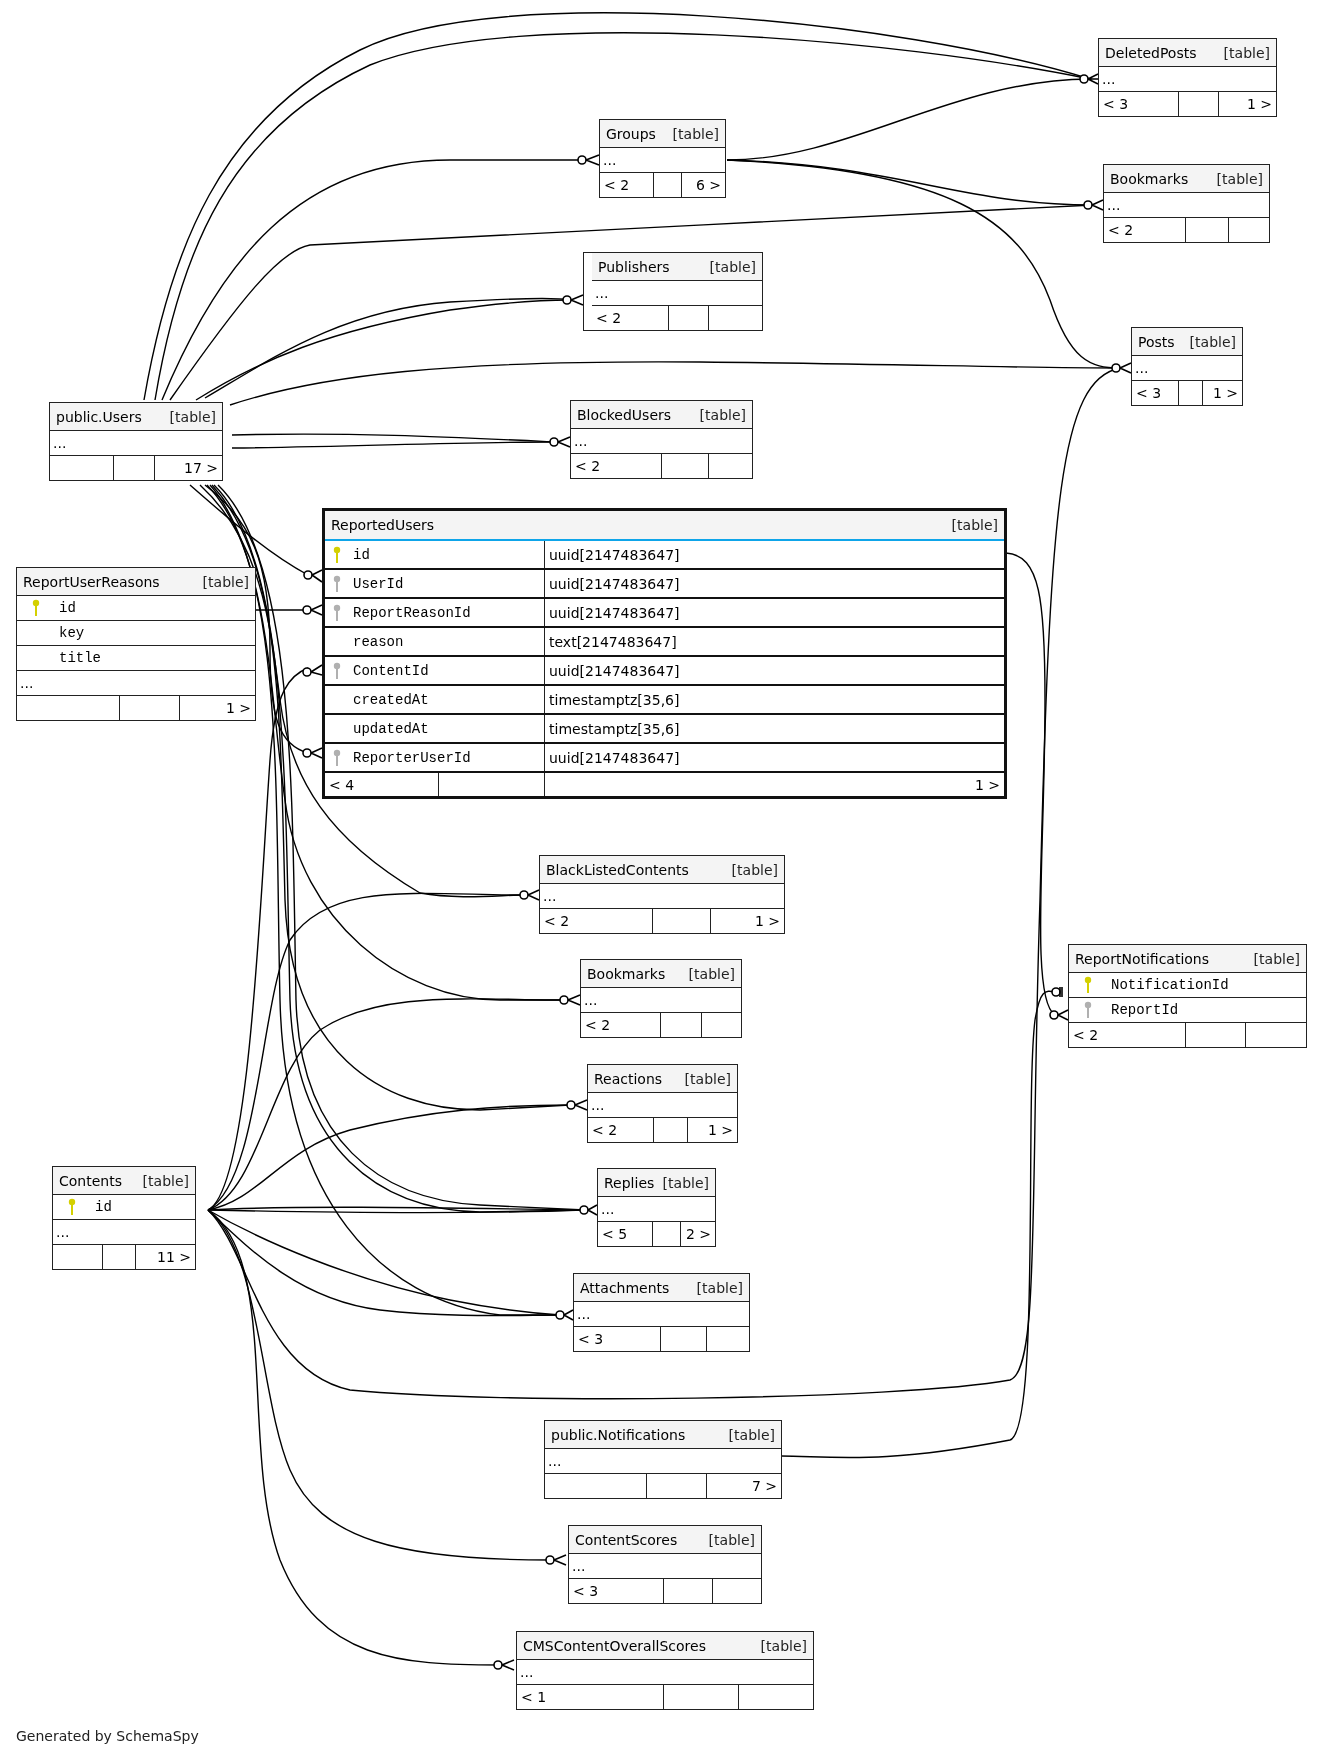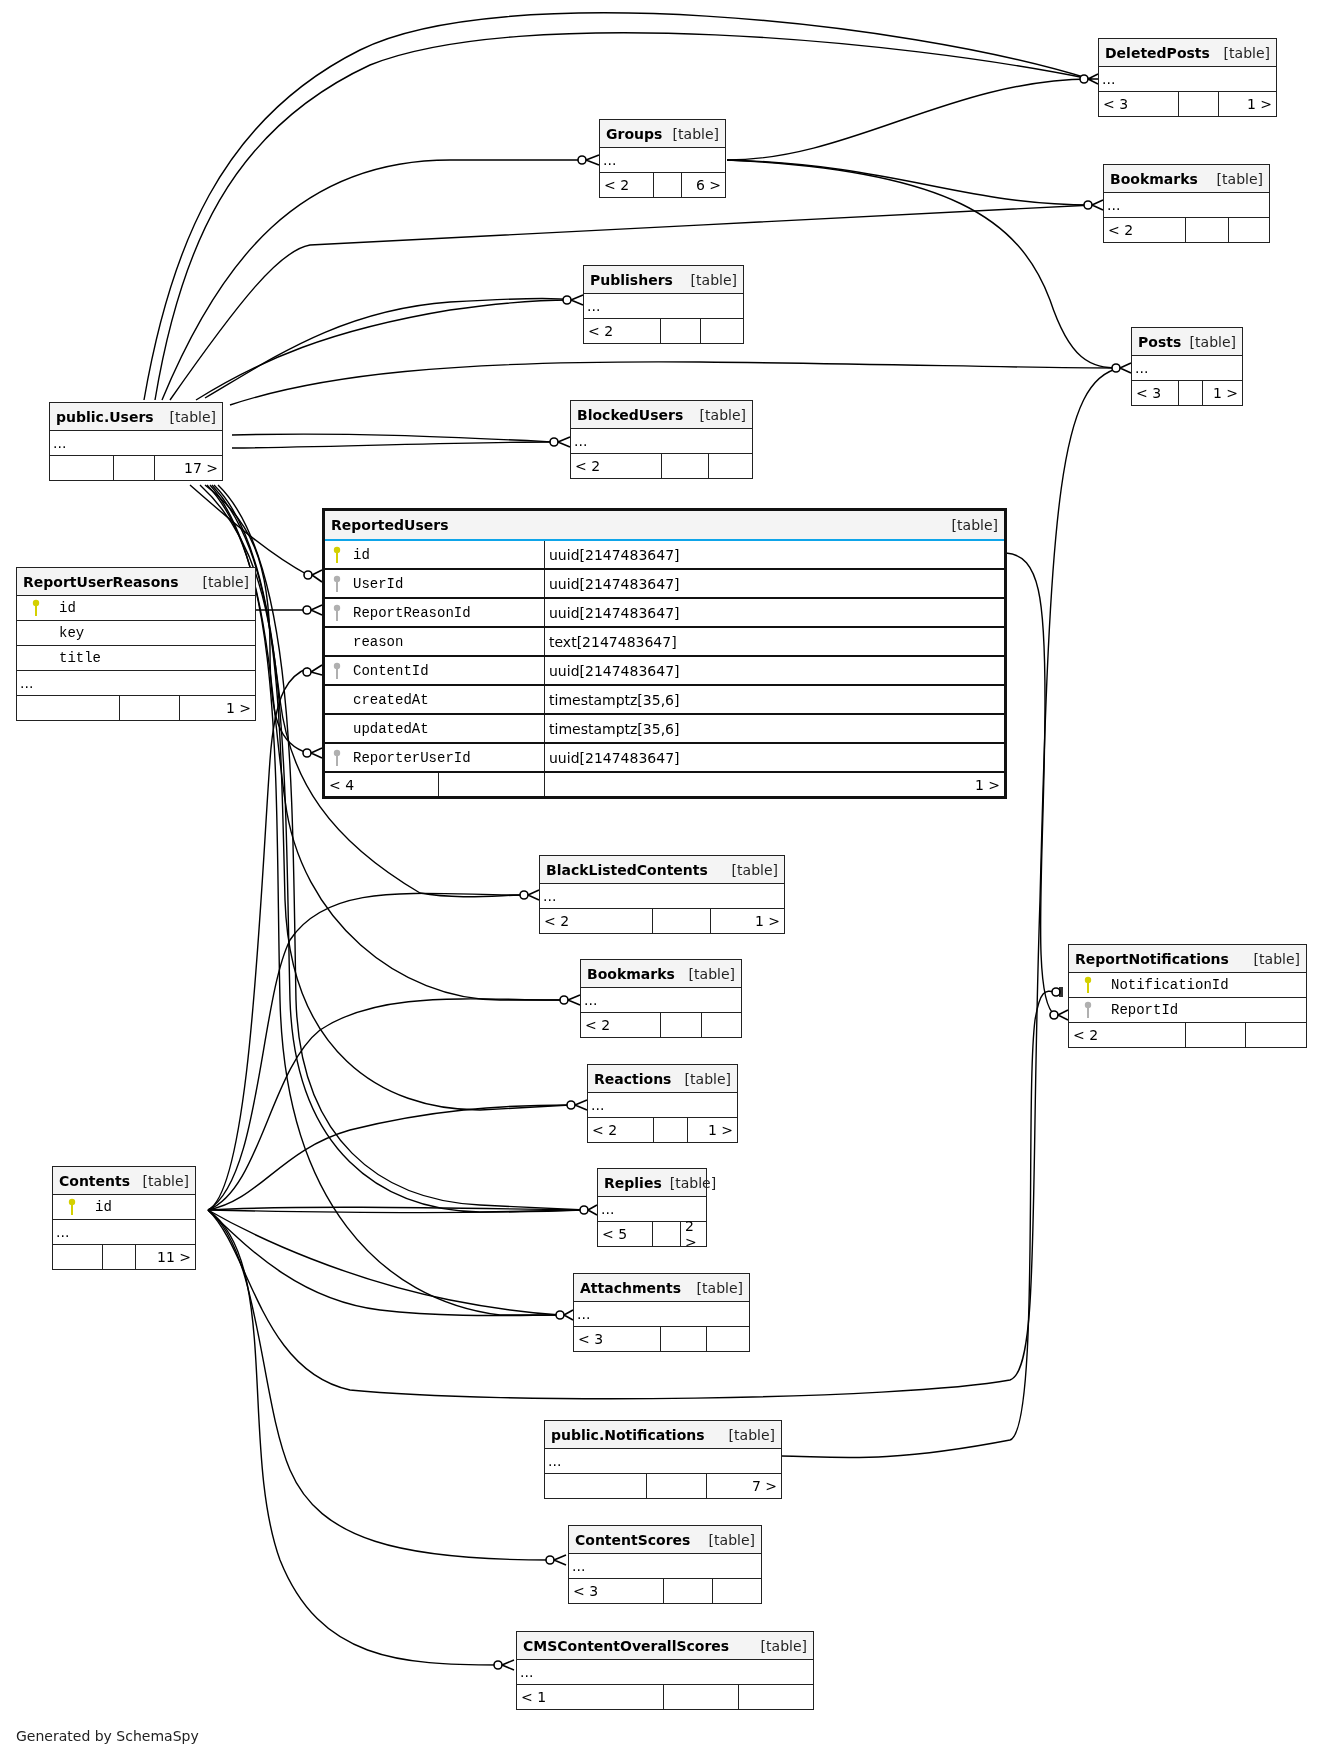--- a/index.html
+++ b/index.html
@@ -2,21 +2,21 @@
 <html><head>
 <meta charset="utf-8">
 <style>
   html, body { margin:0; padding:0; background:#ffffff; }
   body { width:1328px; height:1764px; position:relative; overflow:hidden;
          font-family:"DejaVu Sans", sans-serif; color:#000; }
   svg.edges { position:absolute; left:0; top:0; width:1328px; height:1764px; }
   .tbl { position:absolute; border:1.5px solid #222; background:#fff; box-sizing:border-box; font-size:14px; }
   .tbl .hd { background:#f4f4f4; border-bottom:1.5px solid #222; height:28px; display:flex; align-items:center;
              justify-content:space-between; padding:0 6px; box-sizing:border-box; white-space:nowrap; }
-  .tbl .hd .nm { font-weight:bold; }
+  .tbl .hd .nm { font-weight:normal; }
   .tbl .hd .tg { color:#222; margin-left:8px; }
   .tbl .row { height:25px; border-bottom:1.5px solid #222; display:flex; align-items:center; box-sizing:border-box;
               padding-left:3px; white-space:nowrap; }
   .tbl .row.col { padding-left:0; }
   .tbl .row .key { width:38px; display:flex; justify-content:center; }
   .tbl .row .cname { padding-left:4px;font-family:Liberation Mono, monospace; }
   .tbl .foot { height:24px; display:flex; box-sizing:border-box; }
   .tbl .foot > div { border-right:1.5px solid #222; display:flex; align-items:center; padding:0 4px; box-sizing:border-box; }
   .tbl .foot > div:last-child { border-right:none; justify-content:flex-end; }
   .tbl.big { border:3.5px solid #111; }
@@ -168,21 +168,21 @@
       <span class="tg">[table]</span>
     </div>
   <div class="row">...</div>
   <div class="foot">
       <div style="width:82px">&lt; 2</div>
       <div style="width:43px"></div>
       <div style="flex:1"></div>
     </div>
 </div>
 
-<div class="tbl" style="left:583px;top:265px;width:161px;">
+<div class="tbl" style="left:583px;top:252px;width:180px;padding-left:8px;">
   <div class="hd">
       <span class="nm">Publishers</span>
       <span class="tg">[table]</span>
     </div>
   <div class="row">...</div>
   <div class="foot">
       <div style="width:77px">&lt; 2</div>
       <div style="width:40px"></div>
       <div style="flex:1"></div>
     </div>
@@ -434,21 +434,21 @@
       <span class="cname">id</span>
     </div>
   <div class="row">...</div>
   <div class="foot">
       <div style="width:50px"></div>
       <div style="width:33px"></div>
       <div style="flex:1">11 &gt;</div>
     </div>
 </div>
 
-<div class="tbl" style="left:597px;top:1168px;width:110px;">
+<div class="tbl" style="left:597px;top:1168px;width:119px;">
   <div class="hd">
       <span class="nm">Replies</span>
       <span class="tg">[table]</span>
     </div>
   <div class="row">...</div>
   <div class="foot">
       <div style="width:55px">&lt; 5</div>
       <div style="width:28px"></div>
       <div style="flex:1">2 &gt;</div>
     </div>

